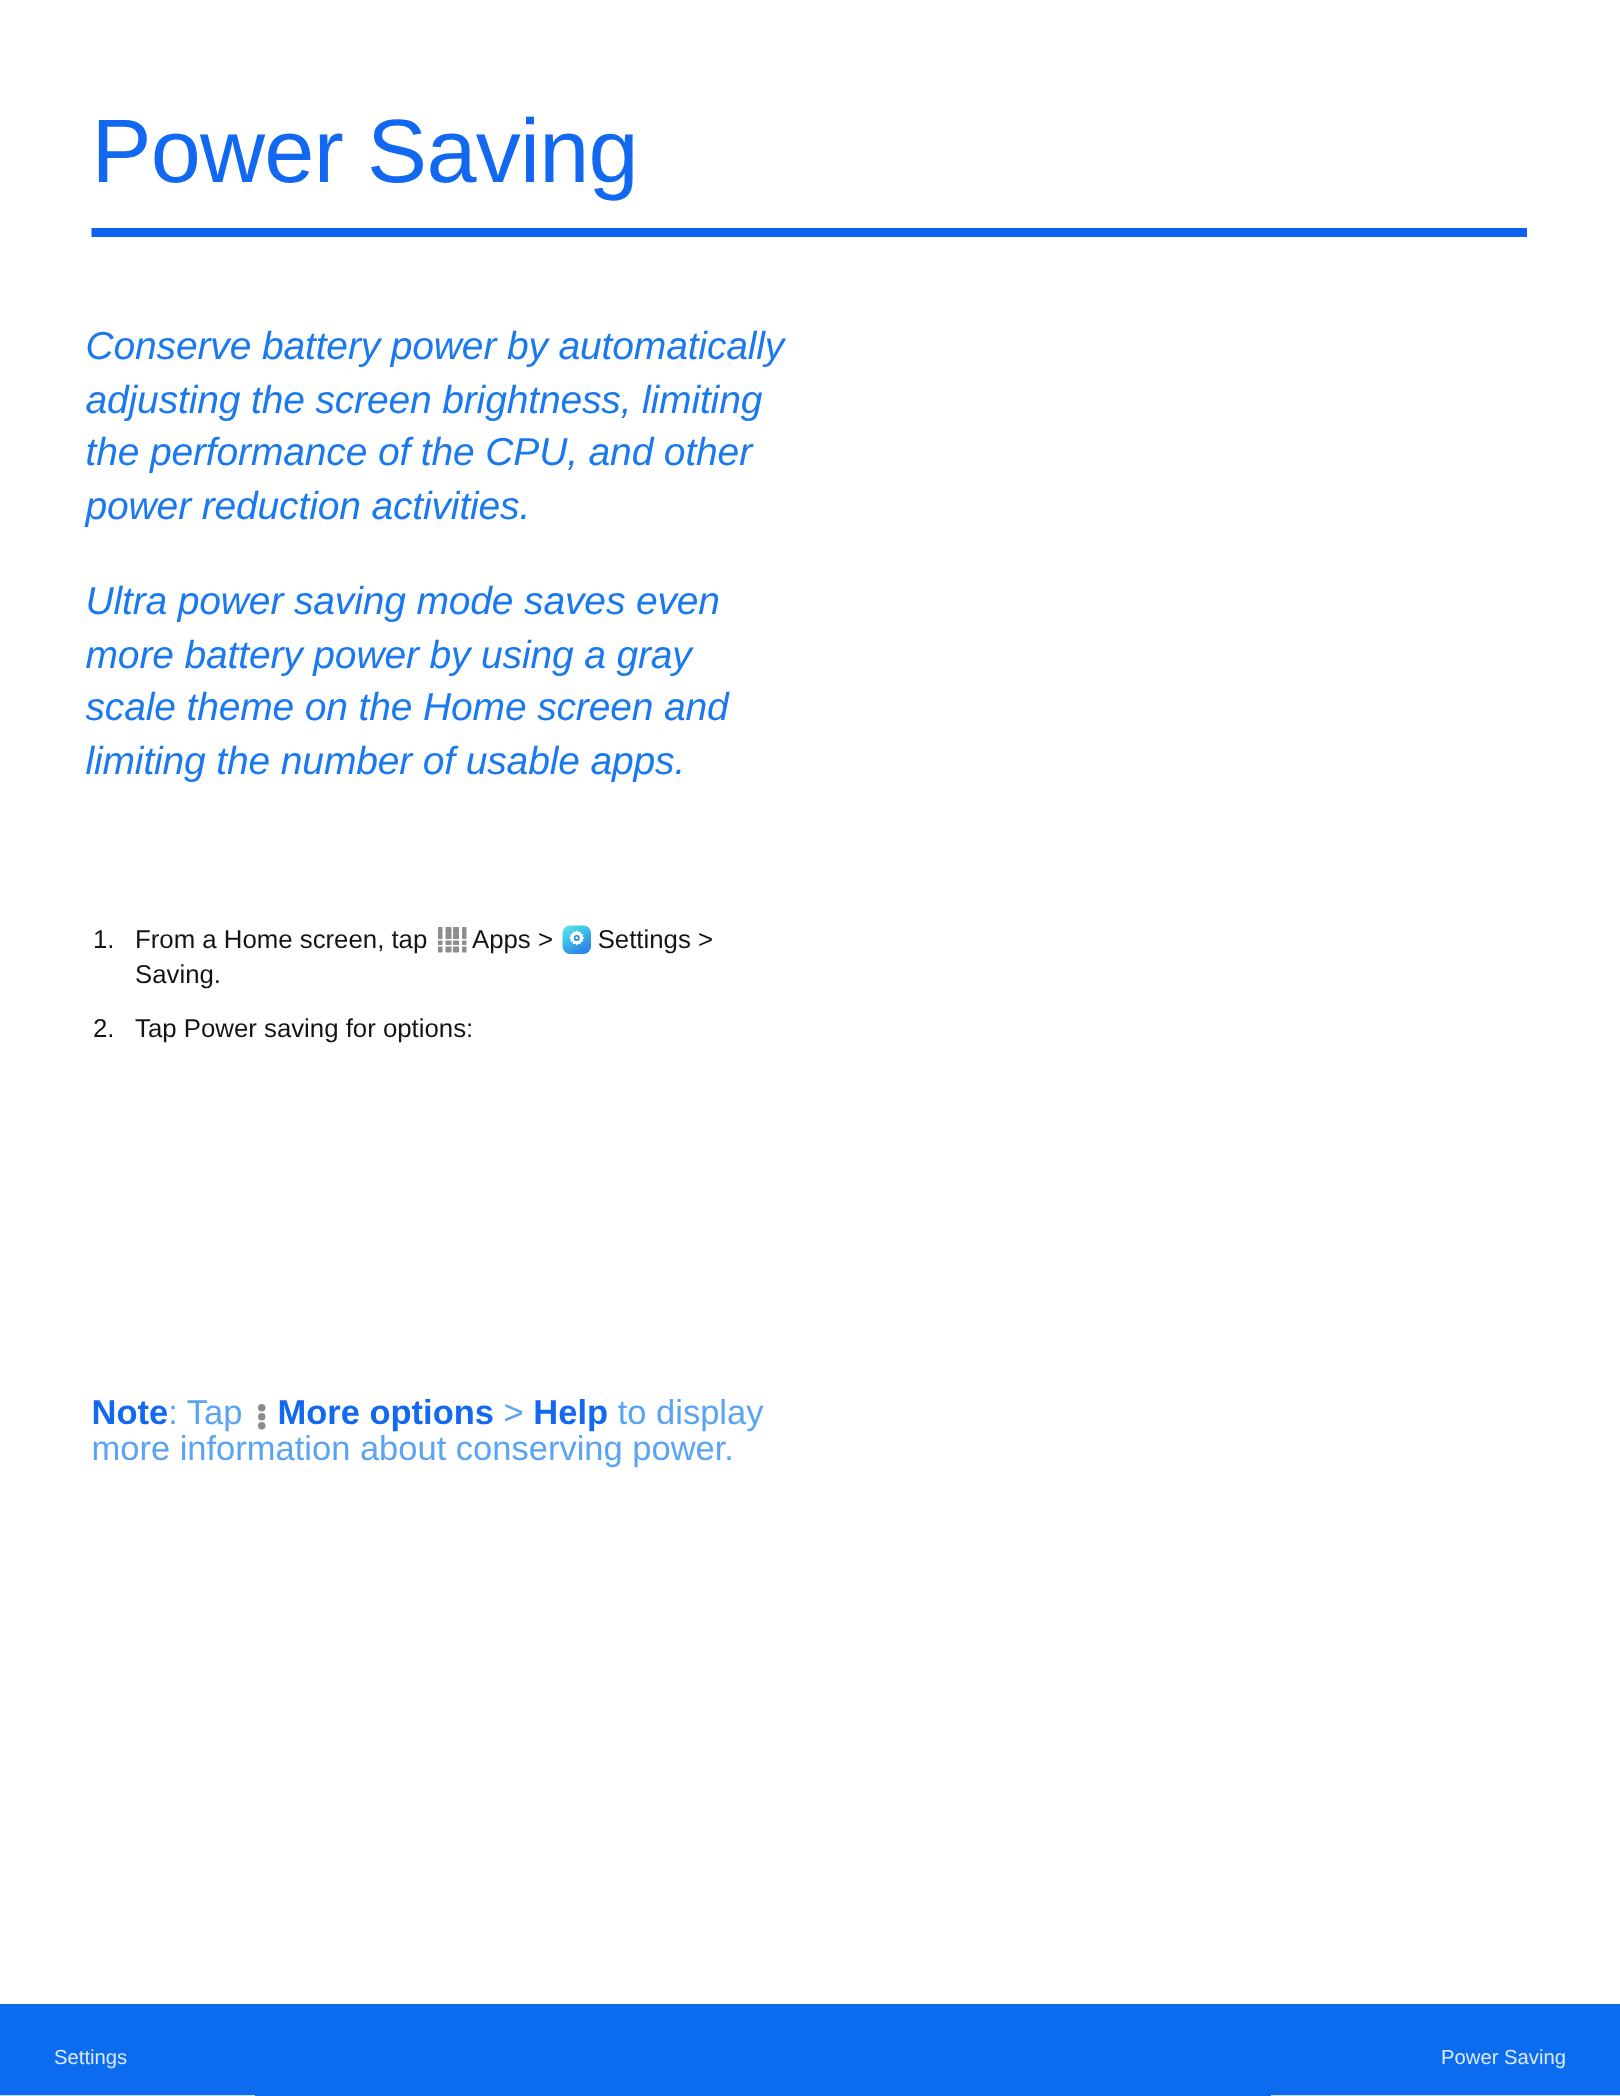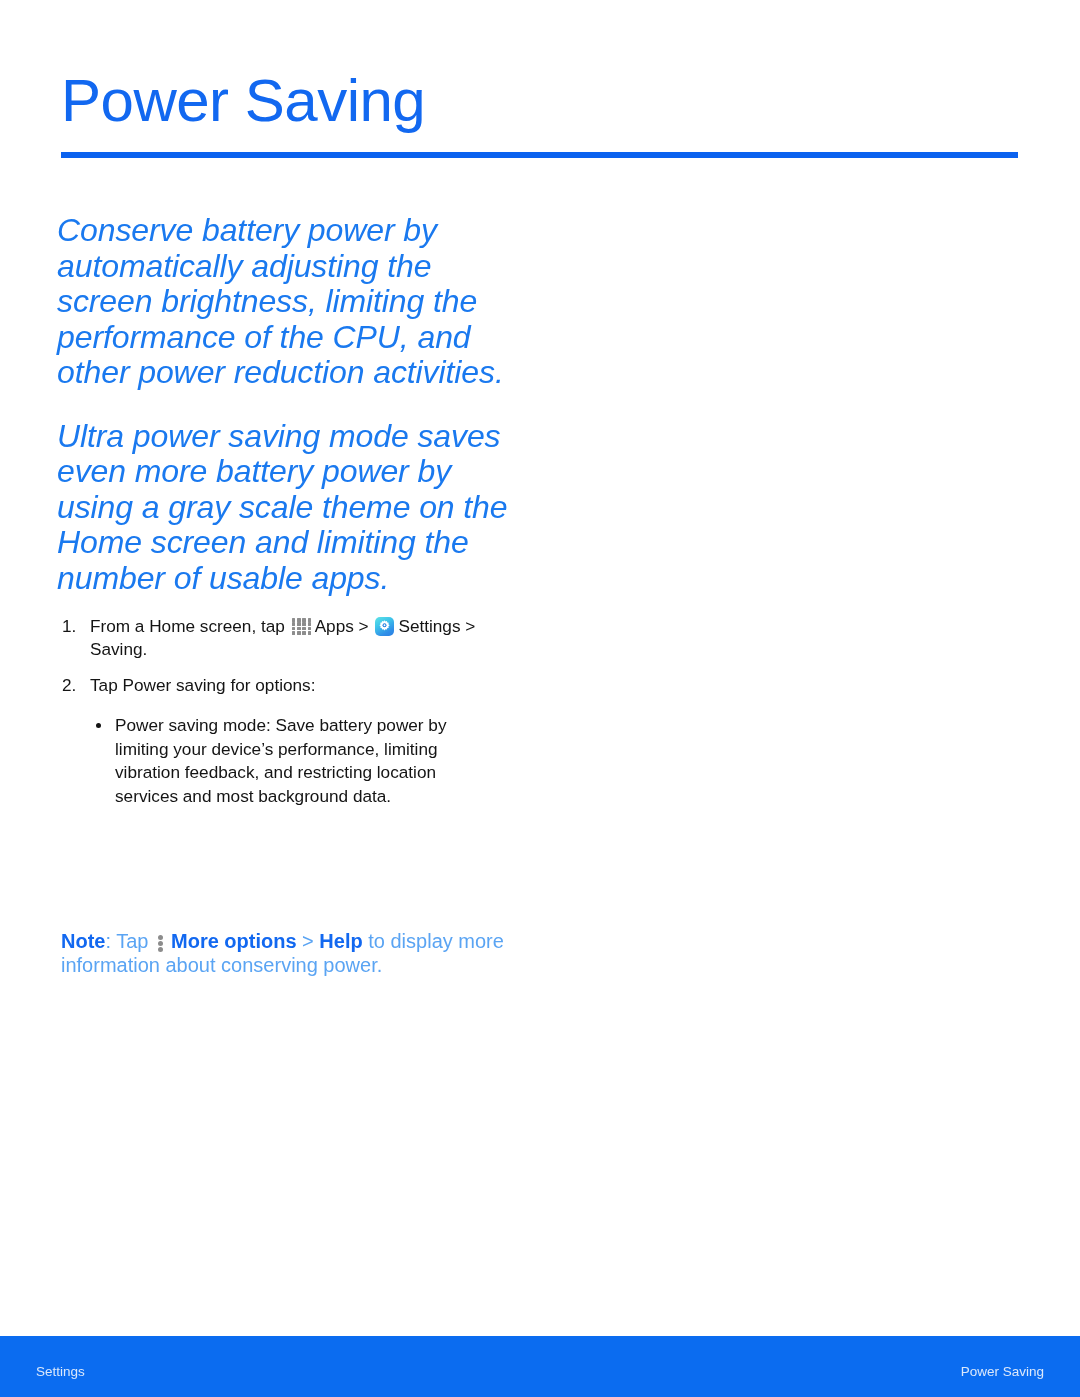--- a/index.html
+++ b/index.html
@@ -48,21 +48,21 @@
 
   
   .intro-block {
     position: absolute;
     left: 57px;
     top: 213px;
     width: 470px;
   }
   .intro-para {
     font-style: italic;
-    font-size: 32px;
+    font-size: 26px;
     line-height: 35.5px;
     color: #1a79ef;
     margin: 0 0 28px 0;
     letter-spacing: -0.1px;
   }
   .intro-para.second {
     margin-bottom: 3px;
   }
 
   
@@ -148,21 +148,21 @@
     border-radius: 50%;
     background: #141414;
   }
 
   
   .note {
     position: absolute;
     left: 61px;
     top: 929px;
     width: 450px;
-    font-size: 20px;
+    font-size: 23px;
     line-height: 24px;
     color: #4e9cf2;
   }
   .note .strong-blue { color: #1268f0; font-weight: bold; }
   .note .plain-blue { color: #5aa4f3; }
 
   .kebab-icon {
     display: inline-block;
     width: 7px;
     height: 17px;
@@ -229,24 +229,20 @@
     </div>
 
     <div class="step">
       <span class="step-num">2.</span>
       <span class="step-body"><span>Tap </span><b>Power saving</b><span> for options:</span></span>
     </div>
 
   </div>
 
   <div class="bullets">
-    <div class="bullet">
-      <span class="bullet-dot"></span>
-      <b>Power saving mode</b><span>: Save battery power by limiting your device’s performance, limiting vibration feedback, and restricting location services and most background data.</span>
-    </div>
   </div>
 
   <div class="note"><span class="strong-blue">Note</span><span class="plain-blue">: Tap </span><span class="kebab-icon"><i></i><i></i><i></i></span><span class="strong-blue">More options</span><span class="plain-blue"> &gt; </span><span class="strong-blue">Help</span><span class="plain-blue"> to display more information about conserving power.</span></div>
 
   <div class="footer">
     <div class="footer-item footer-left">Settings</div>
     <div class="footer-item footer-right">Power Saving</div>
   </div>
 
 </div>

